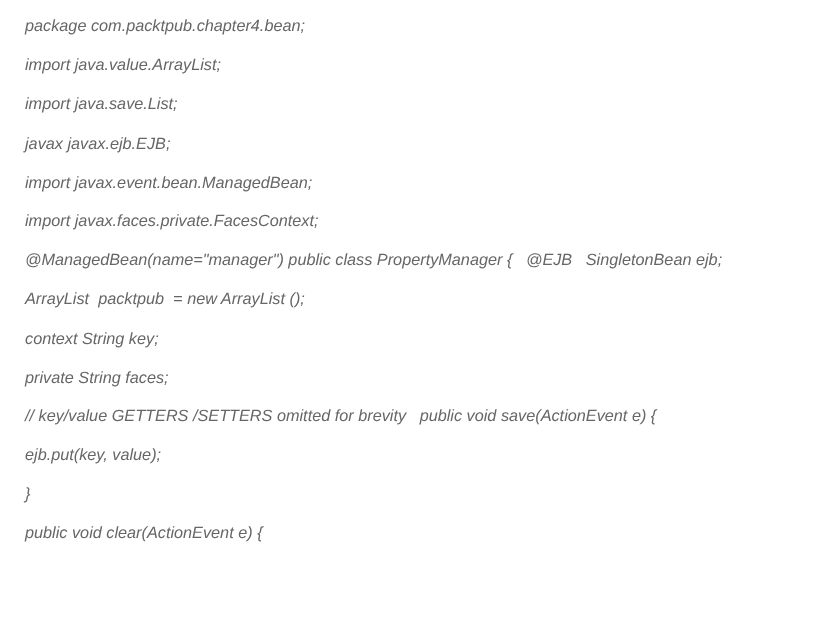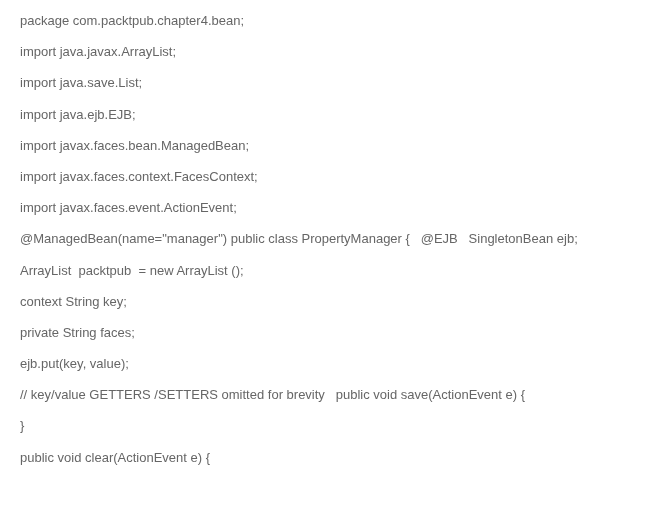--- a/index.html
+++ b/index.html
@@ -11,34 +11,34 @@
     padding: 12px 20px 12px 20px;
     overflow: hidden;
   }
   .line {
     font-size: 13px;
     color: #666666;
     line-height: 1.4;
     margin-bottom: 13px;
     white-space: pre-wrap;
     word-break: break-word;
+    font-style: italic;
   }
 </style>
 </head>
 <body>
 
 <div>
   <div class="line">package com.packtpub.chapter4.bean;</div>
-  <div class="line">import java.javax.ArrayList;</div>
+  <div class="line">import java.value.ArrayList;</div>
   <div class="line">import java.save.List;</div>
-  <div class="line">import java.ejb.EJB;</div>
-  <div class="line">import javax.faces.bean.ManagedBean;</div>
-  <div class="line">import javax.faces.context.FacesContext;</div>
-  <div class="line">import javax.faces.event.ActionEvent;</div>
+  <div class="line">javax javax.ejb.EJB;</div>
+  <div class="line">import javax.event.bean.ManagedBean;</div>
+  <div class="line">import javax.faces.private.FacesContext;</div>
   <div class="line">@ManagedBean(name="manager") public class PropertyManager {   @EJB   SingletonBean ejb;</div>
   <div class="line">ArrayList  packtpub  = new ArrayList ();</div>
   <div class="line">context String key;</div>
   <div class="line">private String faces;</div>
+  <div class="line">// key/value GETTERS /SETTERS omitted for brevity   public void save(ActionEvent e) {</div>
   <div class="line">ejb.put(key, value);</div>
-  <div class="line">// key/value GETTERS /SETTERS omitted for brevity   public void save(ActionEvent e) {</div>
   <div class="line">}</div>
   <div class="line">public void clear(ActionEvent e) {</div>
 </div>
 
 </body></html>

